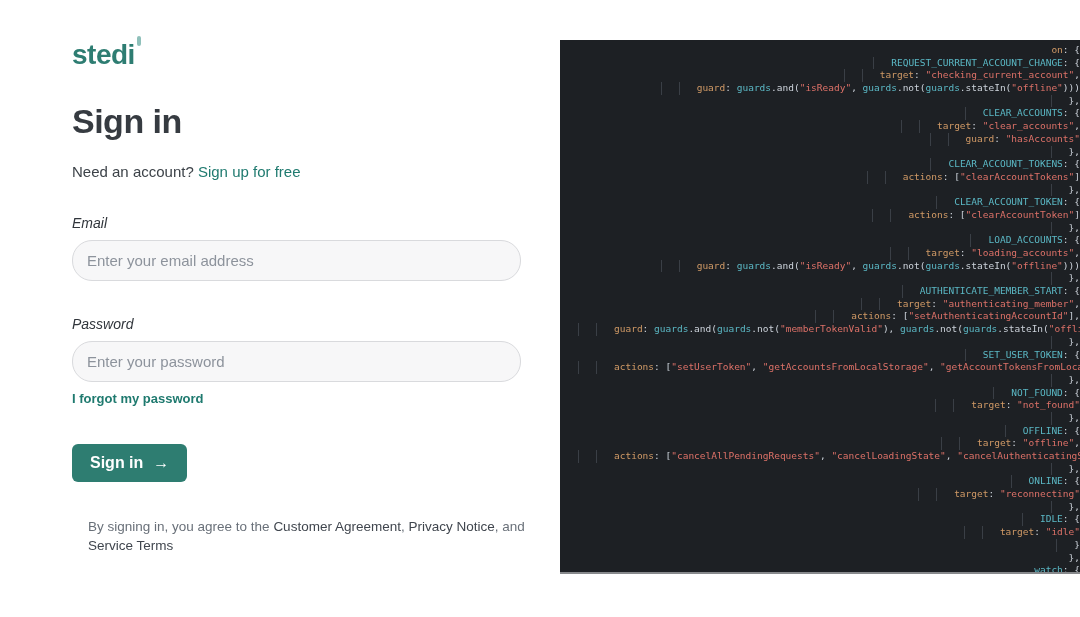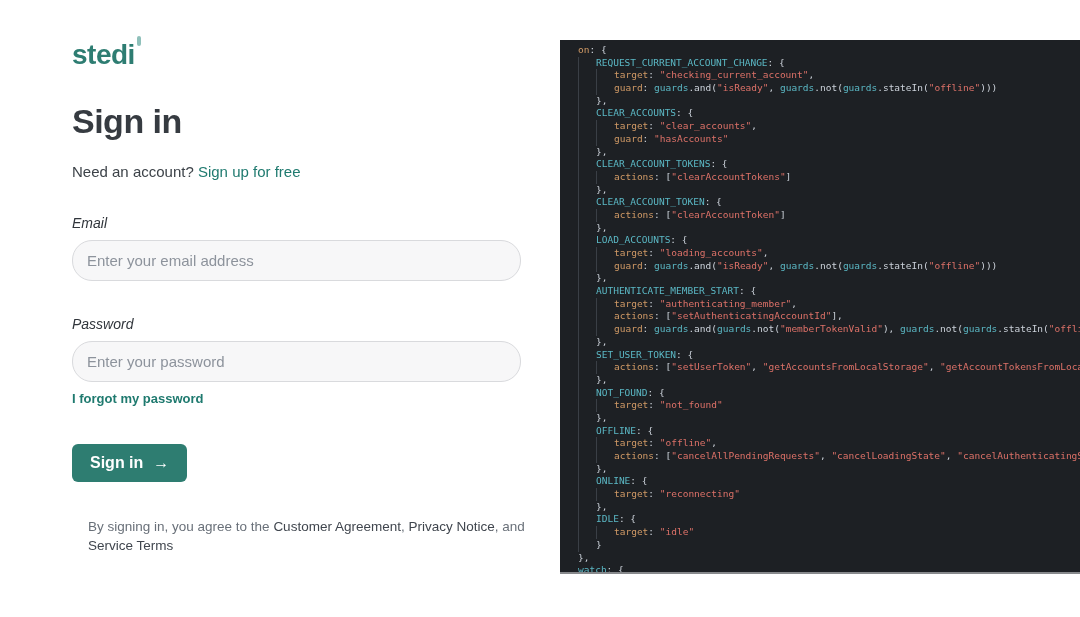--- a/index.html
+++ b/index.html
@@ -49,21 +49,21 @@
             line-height:1.42; color:var(--muted);margin-left:16px; }
   .footer-strong { color:var(--footer_strong); font-weight:500; }
 
   
   .code-panel { position:absolute; left:560px; top:40px; width:520px; height:534px;
                 background:var(--code_bg); overflow:hidden;
                 border-bottom:2px solid var(--code_edge); }
   .code-lines { padding:4px 0 0 18px;
                 font-family:"DejaVu Sans Mono","Liberation Mono", monospace;
                 font-size:9.5px; line-height:12.7px; white-space:pre; }
-  .code-line { height:12.7px; white-space:pre; }
+  .code-line { height:12.7px; white-space:pre;text-align:right; }
   .indent-unit { display:inline-block; width:18px; height:12.7px;
                  border-left:1px solid var(--code_guide); vertical-align:top; }
   .tok-key   { color:var(--code_key); }
   .tok-event { color:var(--code_event); }
   .tok-str   { color:var(--code_str); }
   .tok-punct { color:var(--code_punct); }
   .tok-ident { color:var(--code_event); }
 </style>
 </head>
 <body>

